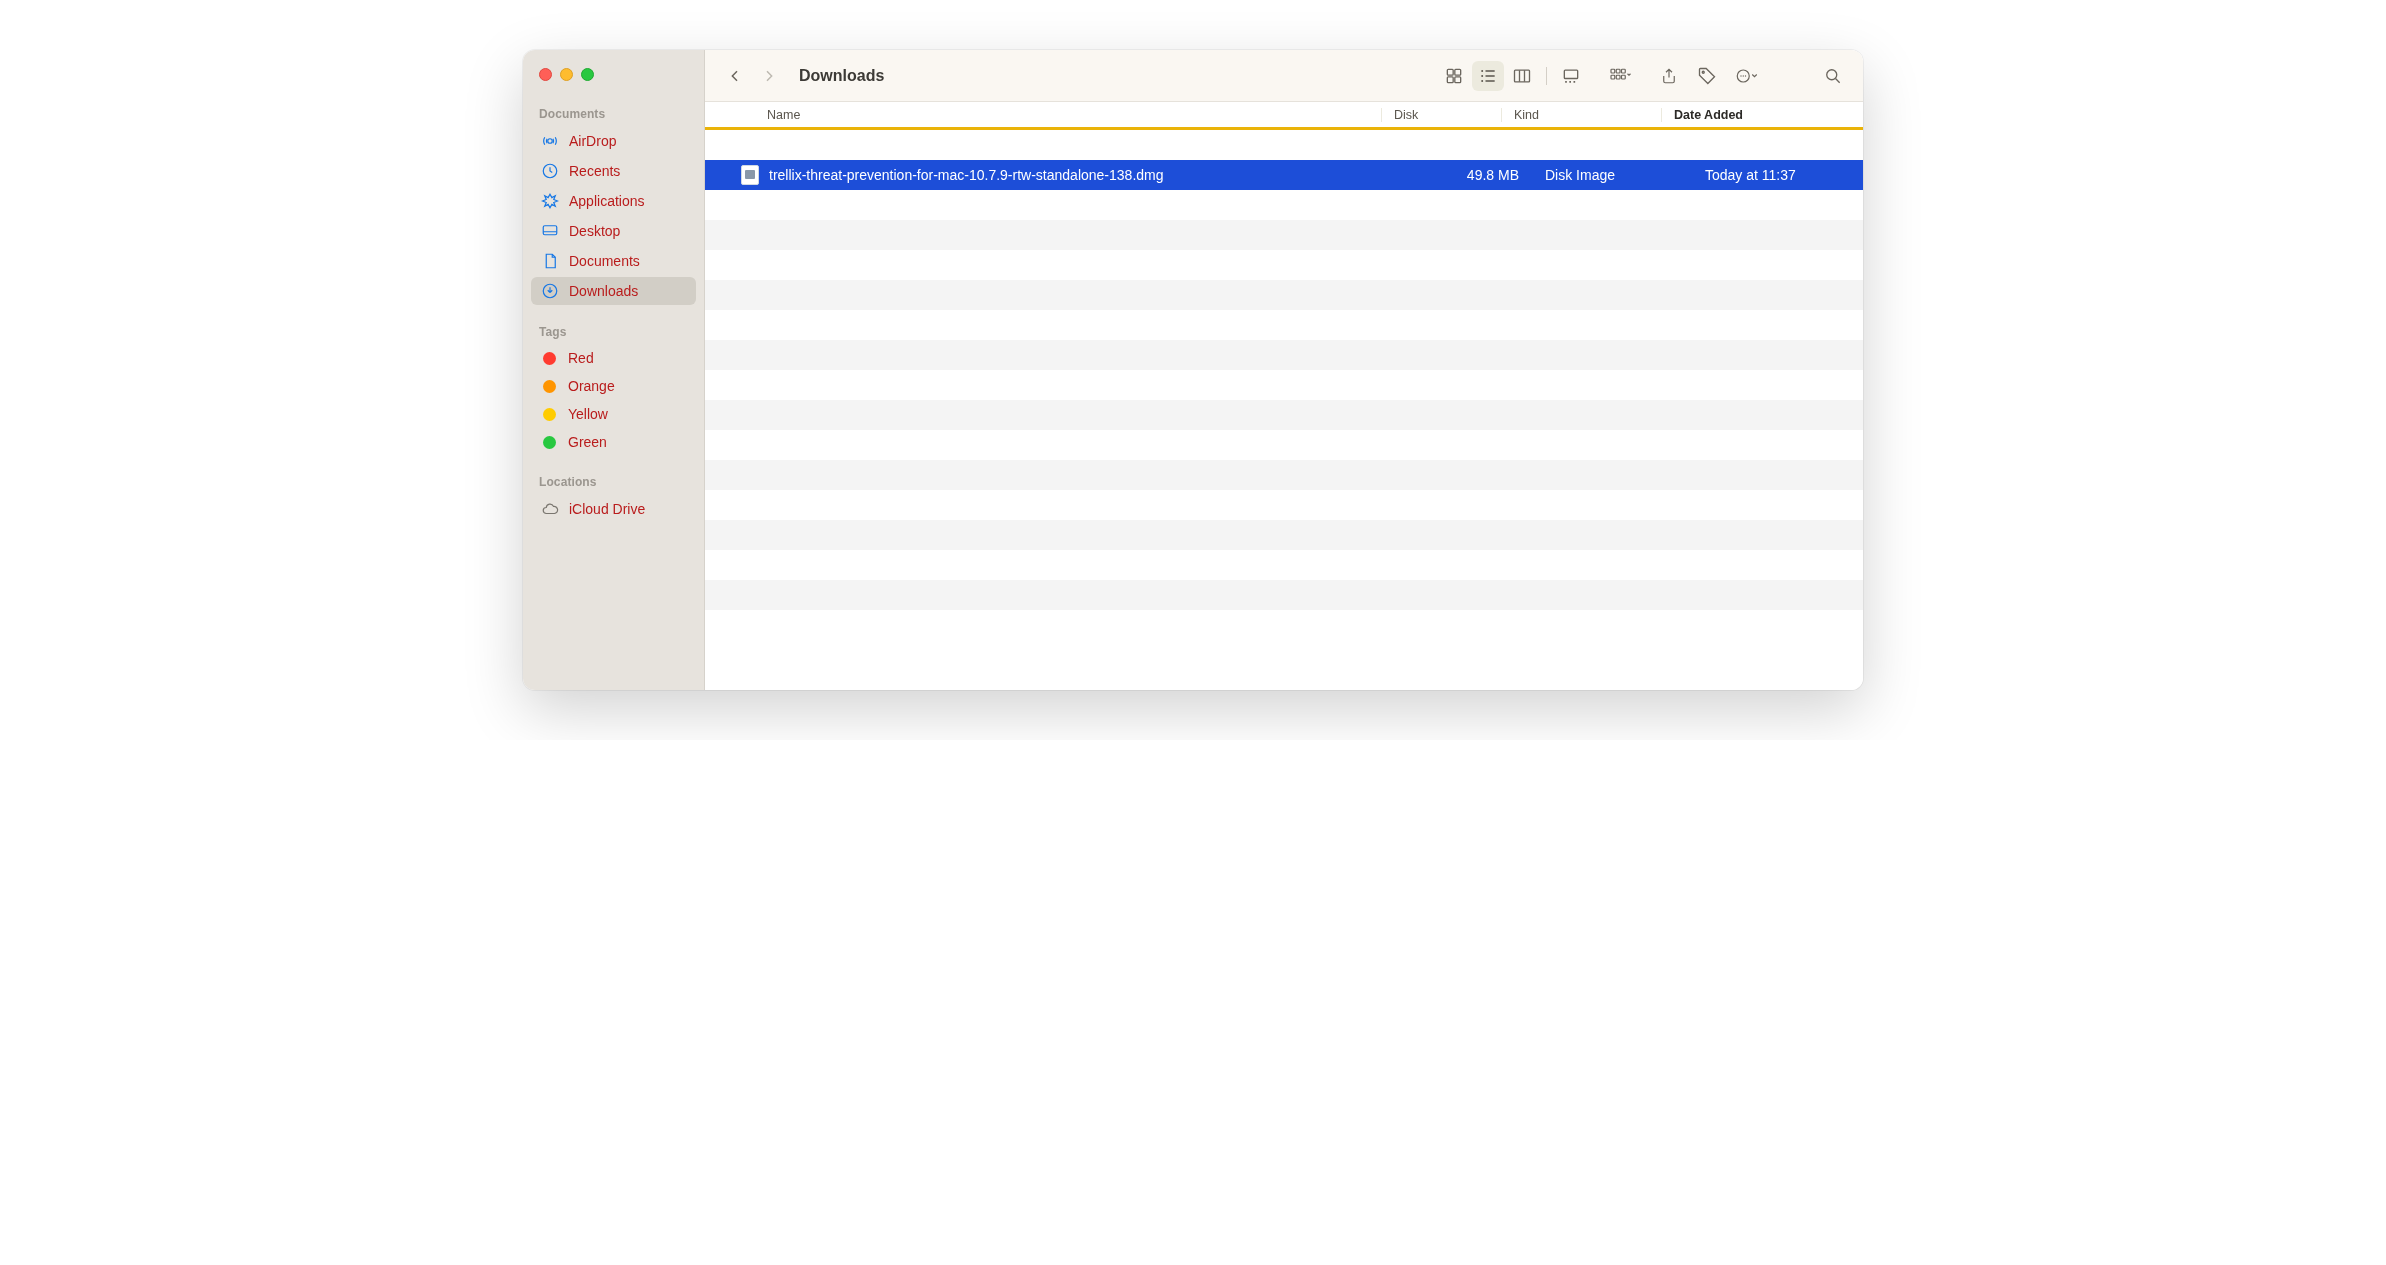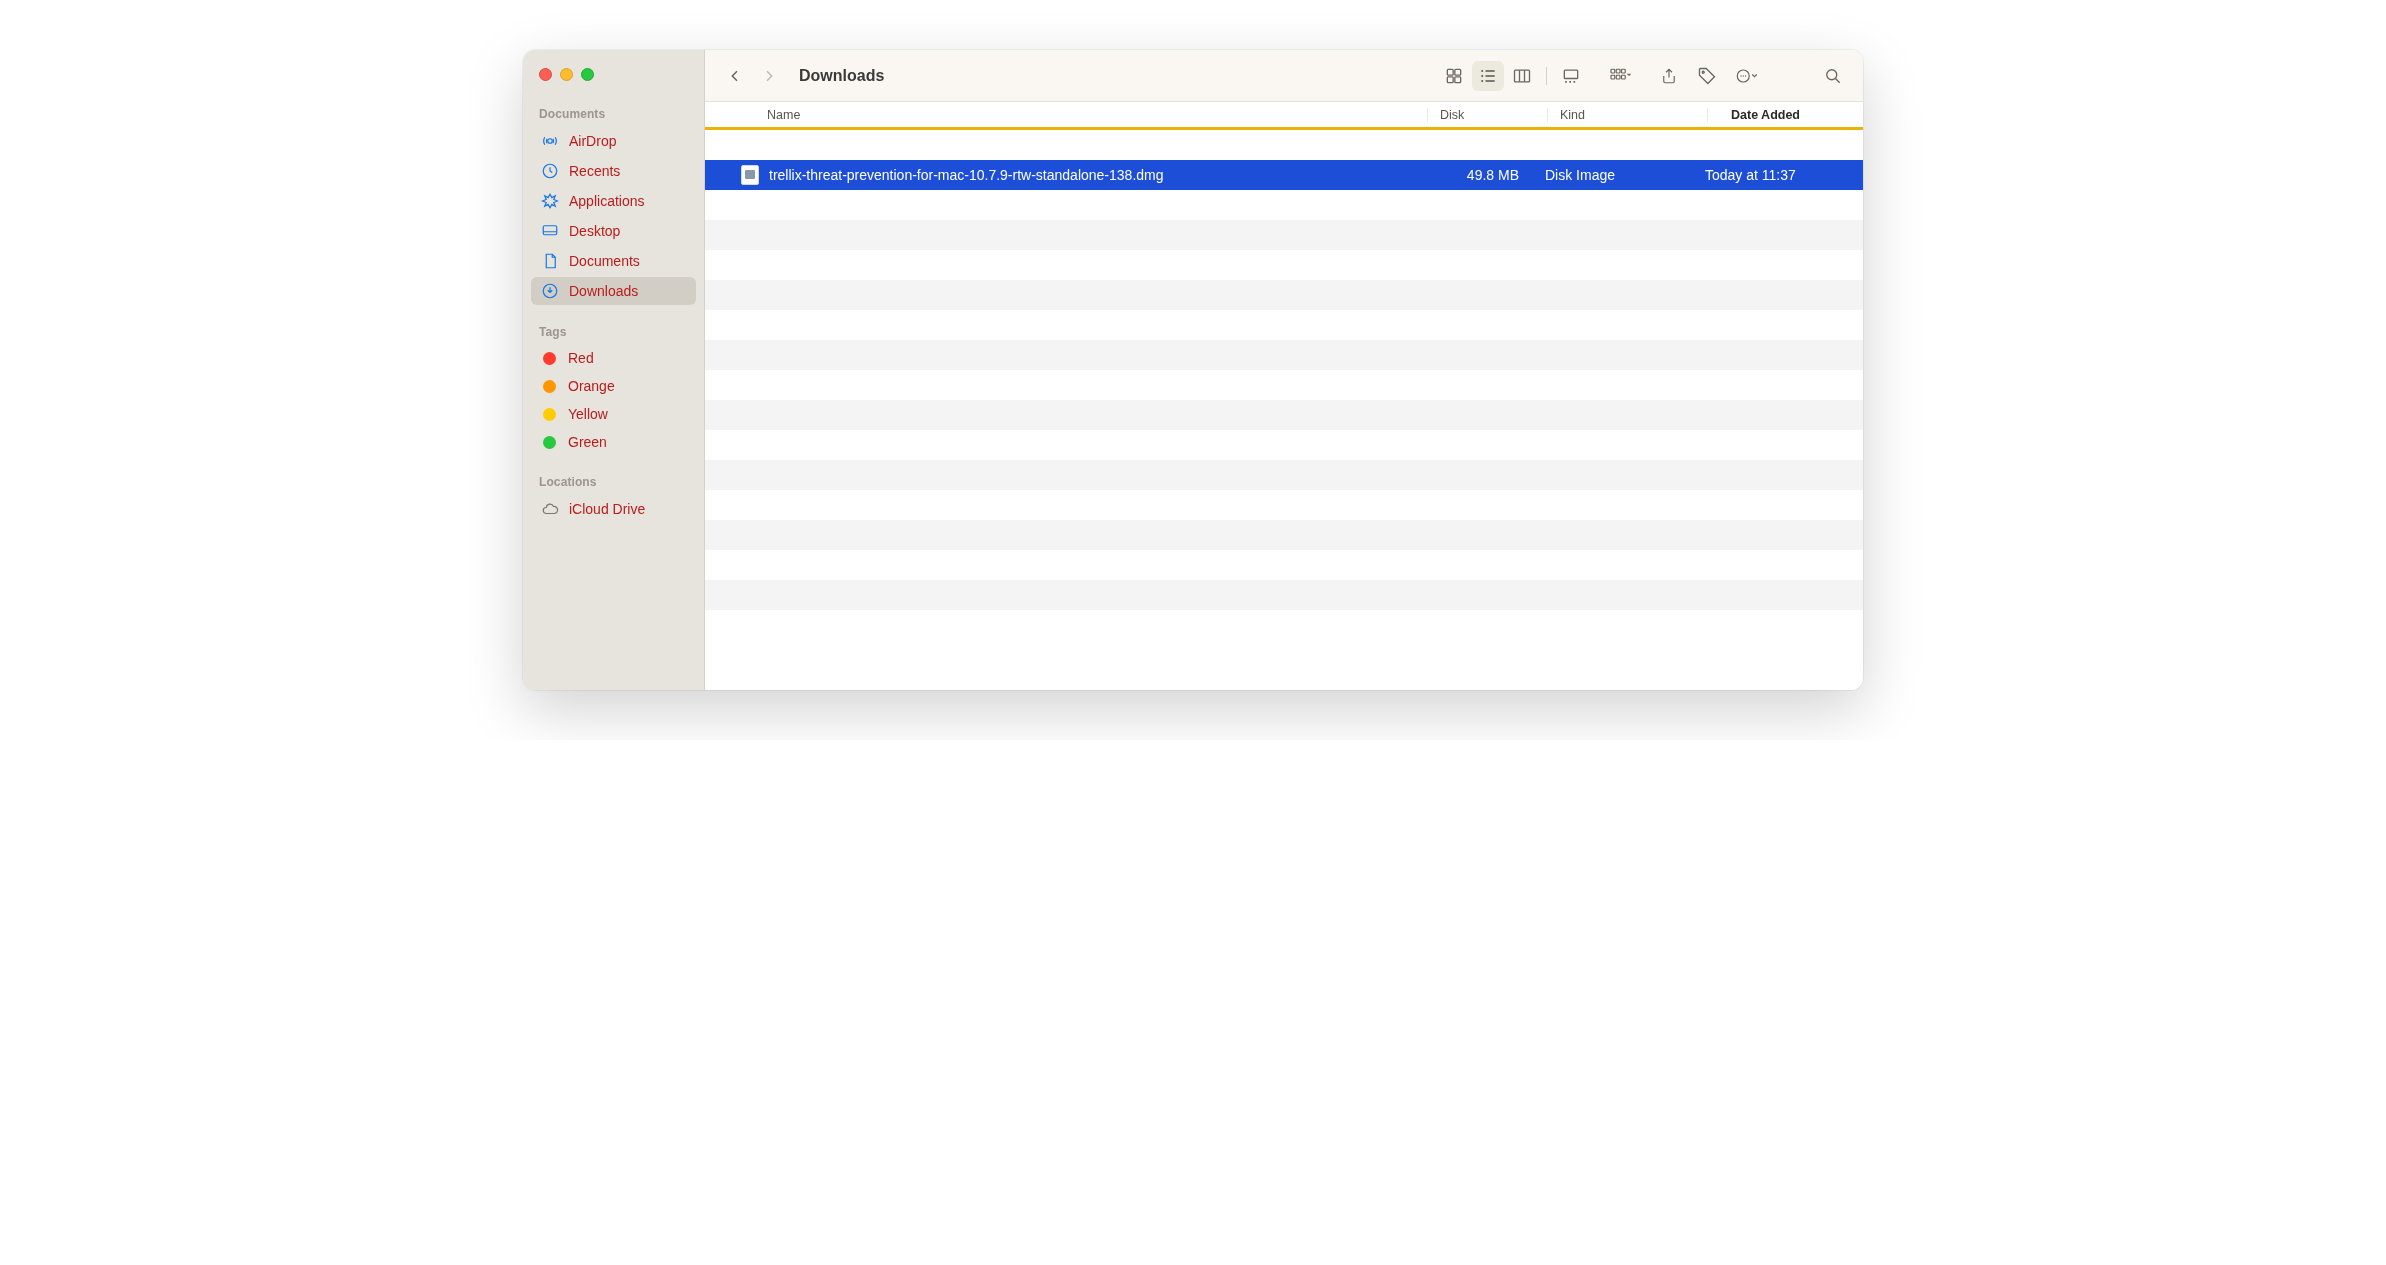--- a/index.html
+++ b/index.html
@@ -98,21 +98,21 @@
     height: 28px;
     border-bottom: 3px solid #eab308;
     font-size: 12.5px;
     color: #5a554d;
     align-items: center;
     background: #fff;
   }
   .col-name { flex: 1; padding-left: 62px; }
   .col-size { width: 120px; border-left: 1px solid #eceade; padding-left: 12px; }
   .col-kind { width: 160px; border-left: 1px solid #eceade; padding-left: 12px; }
-  .col-date { width: 156px; border-left: 1px solid #eceade; padding-left: 23px; font-weight: 600; color: #2c2a27; }
+  .col-date { width: 202px; border-left: 1px solid #eceade; padding-left: 12px; font-weight: 600; color: #2c2a27; }
   .list { flex: 1; overflow: hidden; position: relative; }
   .row {
     display: flex;
     align-items: center;
     height: 30px;
     font-size: 14px;
   }
   .row.stripe { background: #f4f4f4; }
   .row.selected { background: #1d4ed8; color: #fff; }
   .row .c-name { flex: 1; padding-left: 36px; display: flex; align-items: center; gap: 10px; overflow: hidden; white-space: nowrap; }

